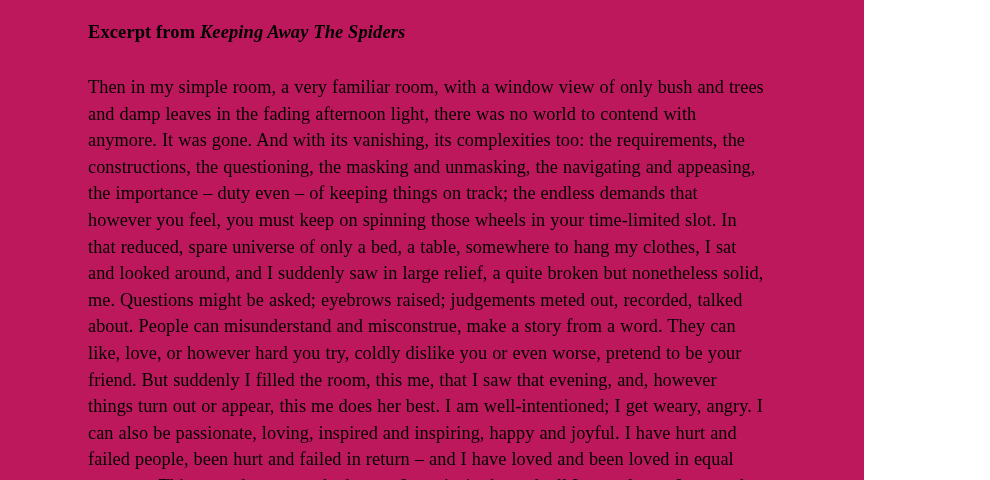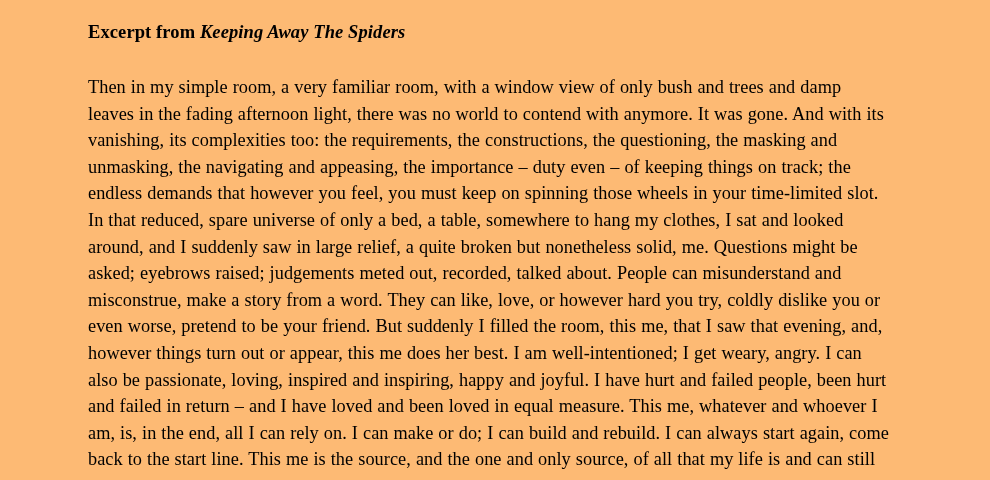--- a/index.html
+++ b/index.html
@@ -9,24 +9,24 @@
   }
   body {
     width: 990px;
     height: 480px;
     overflow: hidden;
     font-family: "Liberation Serif", "DejaVu Serif", serif;
     color: #000000;
   }
   .page {
     box-sizing: border-box;
-    width: 990px;
+    width: 864px;
     height: 480px;
     padding: 20px 98px 0 88px;
-    background: #fdba74;
+    background: #be185d;
   }
   .doc-heading {
     font-size: 18.5px;
     font-weight: bold;
     line-height: 1.3;
     margin: 0 0 30px 0;
     letter-spacing: 0.1px;
   }
   .doc-heading .title-italic {
     font-style: italic;

